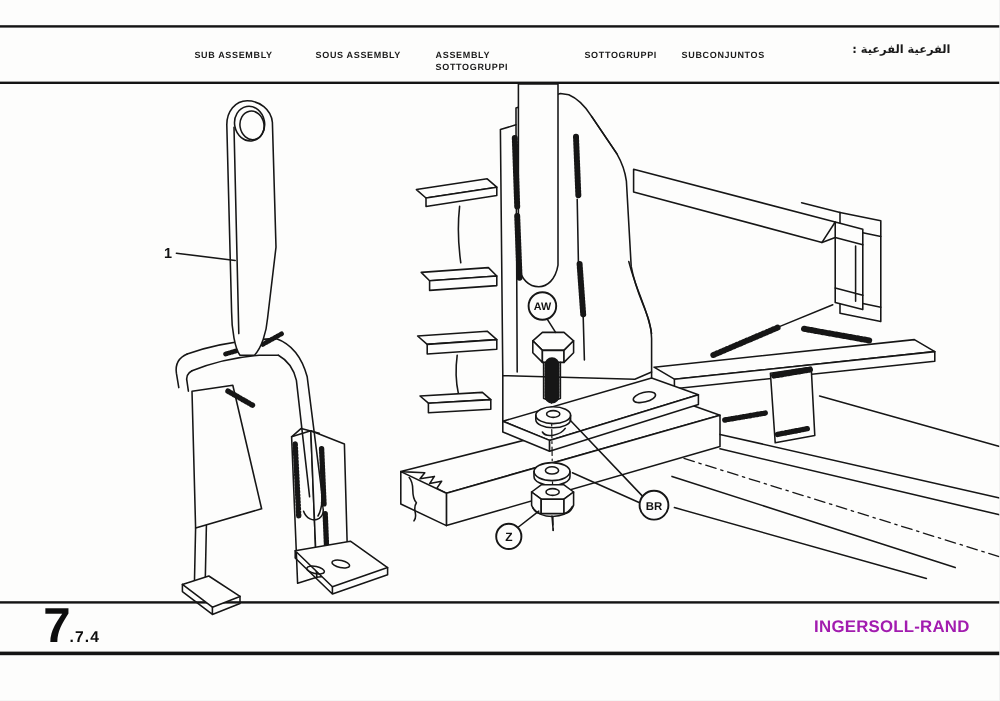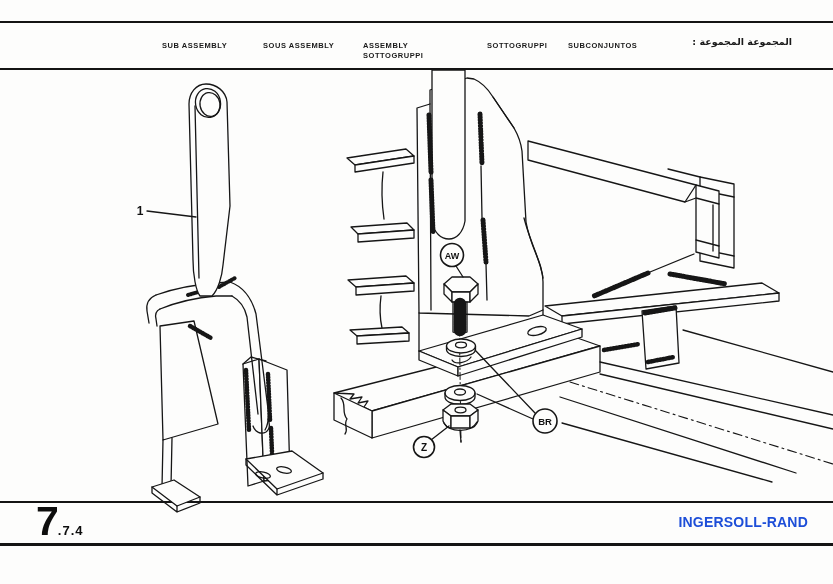--- a/index.html
+++ b/index.html
@@ -18,21 +18,21 @@
   }
   #diagram-svg{position:absolute;left:0;top:0;}
   .footer-num{
     position:absolute;left:36px;top:500px;display:flex;align-items:baseline;
     color:#0d0d0d;
   }
   .footer-num .big{font-size:41px;font-weight:bold;line-height:42px;letter-spacing:-1px;}
   .footer-num .small{font-size:13px;font-weight:bold;letter-spacing:1px;}
   .brand{
     position:absolute;right:25px;top:514px;font-size:14px;font-weight:bold;
-    letter-spacing:.2px;color:#1d4ed8;text-align:center;
+    letter-spacing:.2px;color:#a21caf;text-align:center;
   }
   svg text{font-family:"Liberation Sans",sans-serif;font-weight:bold;fill:#111;}
 </style>
 </head>
 <body>
 
 <div id="page">
 
   <div class="hline" style="top:21px;height:1.5px;"></div>
   <div class="hline" style="top:68px;height:2.4px;"></div>
@@ -40,21 +40,21 @@
   <div class="hline" style="top:543px;height:3px;"></div>
 
   <div class="hdr-label" style="left:162px;">SUB ASSEMBLY</div>
   <div class="hdr-label" style="left:263px;">SOUS ASSEMBLY</div>
   <div class="hdr-label" style="left:363px;">
     <div>ASSEMBLY</div>
     <div>SOTTOGRUPPI</div>
   </div>
   <div class="hdr-label" style="left:467px;padding-left:20px;">SOTTOGRUPPI</div>
   <div class="hdr-label" style="left:568px;">SUBCONJUNTOS</div>
-  <div class="hdr-label arabic" style="right:41px;">المجموعة المجموعة :</div>
+  <div class="hdr-label arabic" style="right:41px;">الفرعية الفرعية :</div>
 
   <svg id="diagram-svg" width="833" height="584" viewBox="0 0 833 584">
     <g stroke="#161616" stroke-width="1.3" fill="none" stroke-linejoin="round" stroke-linecap="round">
 
       <g>
 
         <path d="M 700,177 L 668,169"></path>
         <path fill="#fdfdfc" d="M 700,177 L 734,184 L 734,268 L 700,261 Z"></path>
         <path d="M 700,190 L 734,197 M 700,249 L 734,256"></path>
         <path stroke-width="5" stroke-dasharray="1.2 1.8" d="M 670,274 L 726,284"></path>

